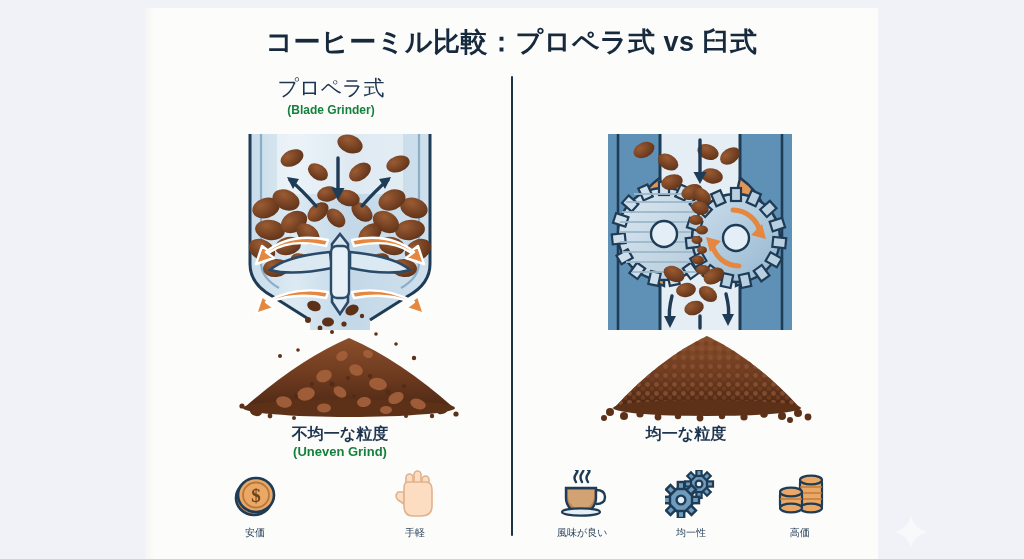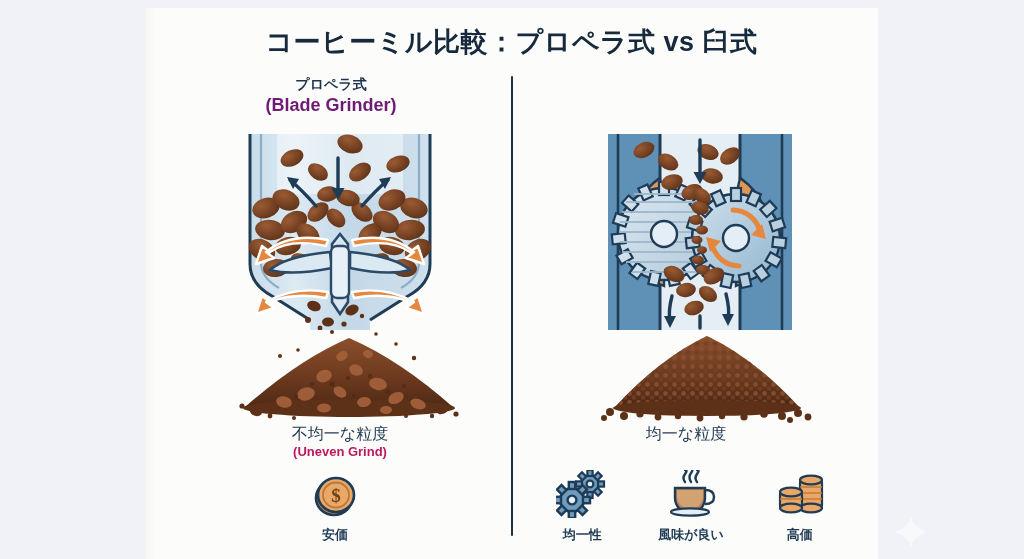--- a/index.html
+++ b/index.html
@@ -27,59 +27,59 @@
     position: absolute; left: 145px; top: 16px; width: 733px;
     text-align: center;
     font-size: 27px; font-weight: bold; letter-spacing: .5px;
     color: #16293d;
     white-space: nowrap;
   }
   .col-head { position: absolute; text-align: center; width: 300px; }
   .col-head.left  { left: 181px; top: 68px; }
   .col-head.right { left: 537px; top: 68px; }
   .col-head .ja {
-    font-size: 14px; font-weight: bold; color: #1d3550; line-height: 1.15;
+    font-size: 21px; font-weight: normal; color: #1d3550; line-height: 1.15;
   }
   .col-head .en {
-    font-size: 18px; font-weight: bold; color: #701a75; margin-top: 3px;
+    font-size: 12px; font-weight: bold; color: #15803d; margin-top: 3px;
   }
 
   
   .divider {
     position: absolute; left: 511px; top: 68px;
     width: 2px; height: 460px;
     background: #1c3247;
     border-radius: 1px;
   }
 
   
   .grinder { position: absolute; }
   .grinder.blade { left: 232px; top: 126px; width: 216px; height: 196px; }
   .grinder.burr  { left: 602px; top: 126px; width: 196px; height: 196px; }
 
   
   .grind-cap { position: absolute; width: 300px; text-align: center; }
   .grind-cap.left  { left: 190px; top: 416px; }
   .grind-cap.right { left: 536px; top: 416px; }
-  .grind-cap .ja { font-size: 16px; font-weight: normal; color: #1d3550; line-height:1.2;}
-  .grind-cap .en { font-size: 13px; font-weight: bold; color: #be185d; margin-top:1px;}
+  .grind-cap .ja { font-size: 16px; font-weight: bold; color: #1d3550; line-height:1.2;}
+  .grind-cap .en { font-size: 13px; font-weight: bold; color: #15803d; margin-top:1px;}
 
   
   .pile { position: absolute; }
   .pile.left  { left: 236px; top: 318px; width: 226px; height: 98px; }
   .pile.right { left: 600px; top: 320px; width: 214px; height: 96px; }
 
   
   .features { position: absolute; display: flex; }
   .features.left  { left: 175px; top: 462px; width: 320px; justify-content: space-around; }
   .features.right { left: 528px; top: 462px; width: 326px; justify-content: space-around; }
   .feature { width: 104px; display: flex; flex-direction: column; align-items: center; }
   .feature .ficon { height: 48px; display:flex; align-items:flex-end; justify-content:center; }
   .feature .flabel {
-    margin-top: 8px; font-size: 13px; font-weight: bold; color: #1f3a55;
+    margin-top: 8px; font-size: 10px; font-weight: normal; color: #1f3a55;
     white-space: nowrap; 
   }
   .feature.wide { width: 150px; }
 
   
   .sparkle { position: absolute; right: 16px; bottom: 14px; opacity: .55; }
 </style>
 </head>
 <body>
 
@@ -440,24 +440,55 @@
         <svg width="46" height="46" viewBox="0 0 46 46">
           <ellipse cx="22" cy="26" rx="18" ry="17" fill="#c98a4b" stroke="#1f3c57" stroke-width="2.6"></ellipse>
           <ellipse cx="24" cy="23" rx="18" ry="17" fill="#eaa765" stroke="#1f3c57" stroke-width="2.6"></ellipse>
           <ellipse cx="24" cy="23" rx="13" ry="12.5" fill="none" stroke="#b5793c" stroke-width="1.8"></ellipse>
           <text x="24" y="30" font-family="'Liberation Serif',serif" font-size="19" font-weight="bold" fill="#6d4318" text-anchor="middle">$</text>
         </svg>
       </span>
       <span class="flabel">安価</span>
     </div>
 
+    <div class="feature">
+      <span class="ficon">
+        <svg width="42" height="48" viewBox="0 0 42 48">
+          <g fill="#fcddc2" stroke="#e0b28e" stroke-width="1.6" stroke-linejoin="round">
+            <rect x="12" y="4" width="7" height="26" rx="3.5"></rect>
+            <rect x="20" y="1" width="7" height="29" rx="3.5"></rect>
+            <rect x="28" y="6" width="7" height="25" rx="3.5"></rect>
+            <path d="M4 22 Q0 26 4 30 L10 34 L10 22 Z"></path>
+            <path d="M10 18 Q10 12 14 12 L32 12 Q38 12 38 20 L38 36 Q38 46 27 46 L19 46 Q10 46 10 36 Z"></path>
+          </g>
+        </svg>
+      </span>
+      <span class="flabel">手軽</span>
+    </div>
 
   </div>
 
   <div class="features right">
+
+    <div class="feature">
+      <span class="ficon">
+        <svg width="52" height="48" viewBox="0 0 52 48">
+          <g fill="none" stroke="#1f3c57" stroke-width="2.4" stroke-linecap="round">
+            <path d="M20 12 q-3 -4 0 -8 q3 -4 0 -4"></path>
+            <path d="M26 12 q-3 -5 0 -9 q3 -4 0 -5"></path>
+            <path d="M32 12 q-3 -4 0 -8 q3 -4 0 -4"></path>
+          </g>
+          <path d="M10 18 h30 v10 a15 15 0 0 1 -30 0 Z" fill="#b98355" stroke="#1f3c57" stroke-width="2.4"></path>
+          <path d="M12 20 h26 v6 a13 13 0 0 1 -26 0 Z" fill="#d2a272"></path>
+          <path d="M40 20 q9 0 9 7 q0 7 -9 7" fill="none" stroke="#1f3c57" stroke-width="2.4"></path>
+          <ellipse cx="25" cy="42" rx="19" ry="3.6" fill="#e6eef5" stroke="#1f3c57" stroke-width="2.2"></ellipse>
+        </svg>
+      </span>
+      <span class="flabel">風味が良い</span>
+    </div>
 
     <div class="feature">
       <span class="ficon">
         <svg width="52" height="48" viewBox="0 0 52 48">
           <g transform="translate(34,14)" fill="#6f9cbd" stroke="#1f3c57" stroke-width="2.2">
             <circle r="9"></circle>
             <g fill="#6f9cbd">
               <rect x="-2.6" y="-14" width="5.2" height="6"></rect>
               <rect x="-2.6" y="-14" width="5.2" height="6" transform="rotate(45)"></rect>
               <rect x="-2.6" y="-14" width="5.2" height="6" transform="rotate(90)"></rect>
@@ -484,37 +515,20 @@
             <circle r="4.4" fill="#e6eef5"></circle>
           </g>
         </svg>
       </span>
       <span class="flabel">均一性</span>
     </div>
 
     <div class="feature">
       <span class="ficon">
         <svg width="52" height="48" viewBox="0 0 52 48">
-          <g fill="none" stroke="#1f3c57" stroke-width="2.4" stroke-linecap="round">
-            <path d="M20 12 q-3 -4 0 -8 q3 -4 0 -4"></path>
-            <path d="M26 12 q-3 -5 0 -9 q3 -4 0 -5"></path>
-            <path d="M32 12 q-3 -4 0 -8 q3 -4 0 -4"></path>
-          </g>
-          <path d="M10 18 h30 v10 a15 15 0 0 1 -30 0 Z" fill="#b98355" stroke="#1f3c57" stroke-width="2.4"></path>
-          <path d="M12 20 h26 v6 a13 13 0 0 1 -26 0 Z" fill="#d2a272"></path>
-          <path d="M40 20 q9 0 9 7 q0 7 -9 7" fill="none" stroke="#1f3c57" stroke-width="2.4"></path>
-          <ellipse cx="25" cy="42" rx="19" ry="3.6" fill="#e6eef5" stroke="#1f3c57" stroke-width="2.2"></ellipse>
-        </svg>
-      </span>
-      <span class="flabel">風味が良い</span>
-    </div>
-
-    <div class="feature">
-      <span class="ficon">
-        <svg width="52" height="48" viewBox="0 0 52 48">
           <g stroke="#1f3c57" stroke-width="2.2">
             <g fill="#eaa765">
               <rect x="26" y="10" width="22" height="28" rx="3"></rect>
               <ellipse cx="37" cy="10" rx="11" ry="4.4"></ellipse>
             </g>
             <g stroke="#c07c38" stroke-width="1.5" fill="none">
               <line x1="26" y1="17" x2="48" y2="17"></line>
               <line x1="26" y1="23" x2="48" y2="23"></line>
               <line x1="26" y1="29" x2="48" y2="29"></line>
             </g>

